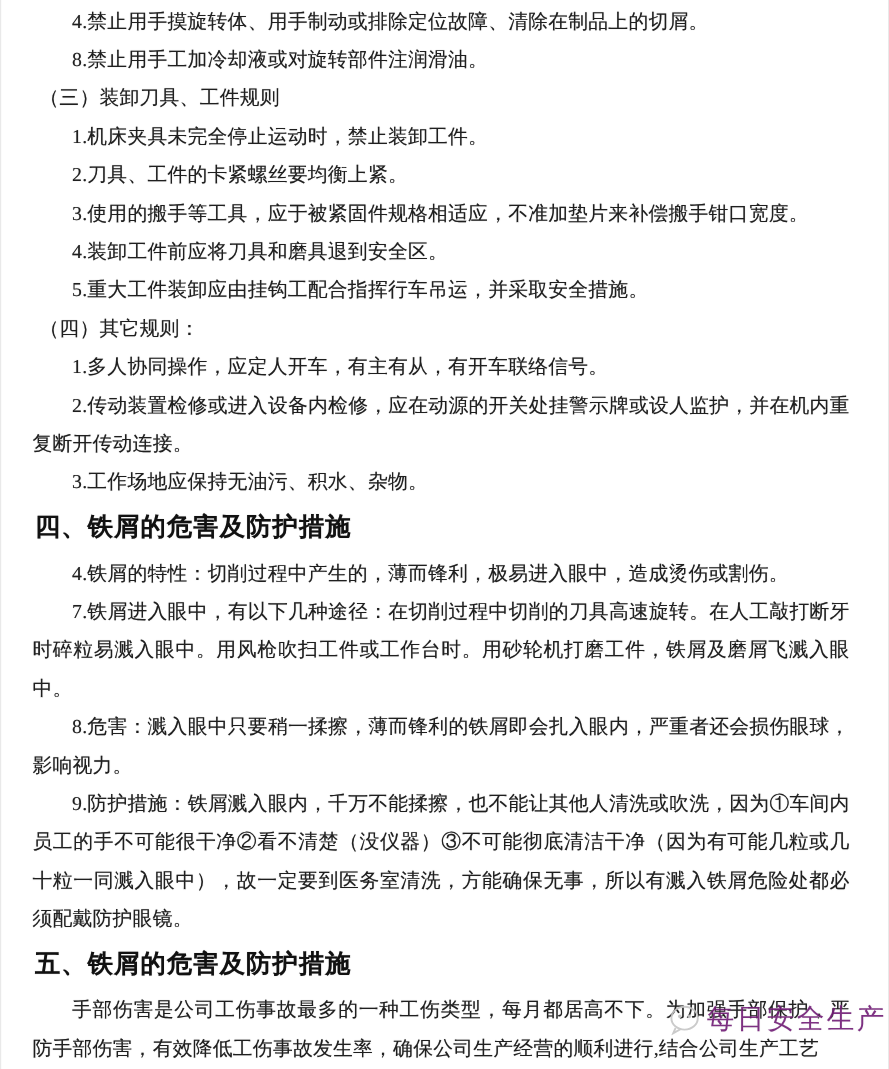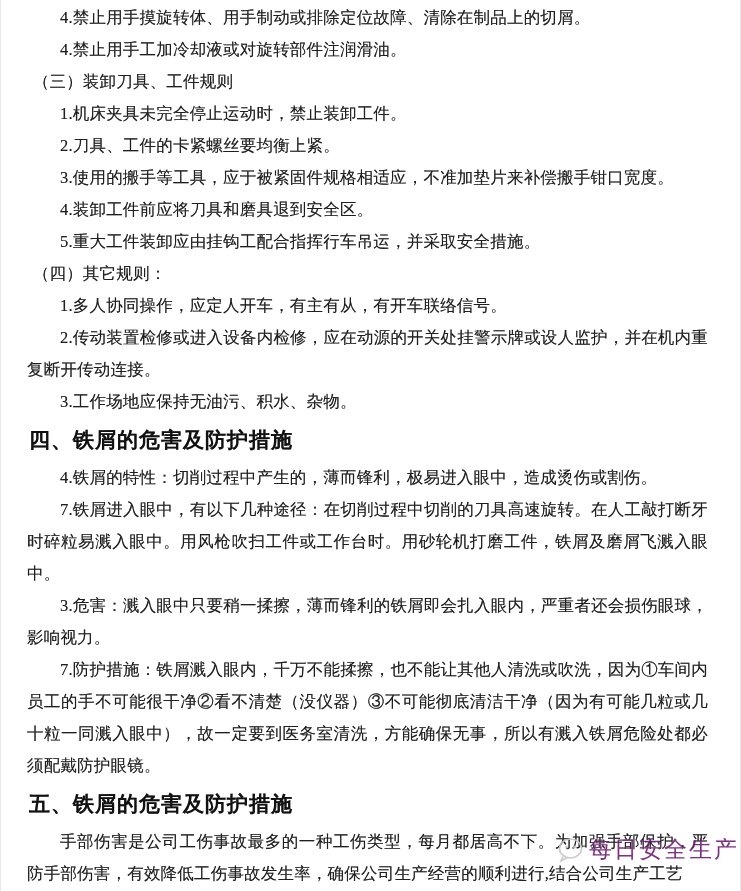--- a/index.html
+++ b/index.html
@@ -56,36 +56,36 @@
     white-space:nowrap;
     text-shadow:0 0 1px rgba(198,198,198,0.6);
   }
 </style>
 </head>
 <body>
 
 <div class="page">
   <div class="doc" id="doc">
       <p class="item">4.禁止用手摸旋转体、用手制动或排除定位故障、清除在制品上的切屑。</p>
-      <p class="item">4.禁止用手工加冷却液或对旋转部件注润滑油。</p>
+      <p class="item">8.禁止用手工加冷却液或对旋转部件注润滑油。</p>
       <p class="sub">（三）装卸刀具、工件规则</p>
       <p class="item">1.机床夹具未完全停止运动时，禁止装卸工件。</p>
       <p class="item">2.刀具、工件的卡紧螺丝要均衡上紧。</p>
       <p class="item">3.使用的搬手等工具，应于被紧固件规格相适应，不准加垫片来补偿搬手钳口宽度。</p>
       <p class="item">4.装卸工件前应将刀具和磨具退到安全区。</p>
       <p class="item">5.重大工件装卸应由挂钩工配合指挥行车吊运，并采取安全措施。</p>
       <p class="sub">（四）其它规则：</p>
       <p class="item">1.多人协同操作，应定人开车，有主有从，有开车联络信号。</p>
       <p class="item">2.传动装置检修或进入设备内检修，应在动源的开关处挂警示牌或设人监护，并在机内重复断开传动连接。</p>
       <p class="item">3.工作场地应保持无油污、积水、杂物。</p>
       <h2 class="sec-heading">四、铁屑的危害及防护措施</h2>
       <p class="item">4.铁屑的特性：切削过程中产生的，薄而锋利，极易进入眼中，造成烫伤或割伤。</p>
       <p class="item">7.铁屑进入眼中，有以下几种途径：在切削过程中切削的刀具高速旋转。在人工敲打断牙时碎粒易溅入眼中。用风枪吹扫工件或工作台时。用砂轮机打磨工件，铁屑及磨屑飞溅入眼中。</p>
-      <p class="item">3.危害：溅入眼中只要稍一揉擦，薄而锋利的铁屑即会扎入眼内，严重者还会损伤眼球，影响视力。</p>
-      <p class="item">7.防护措施：铁屑溅入眼内，千万不能揉擦，也不能让其他人清洗或吹洗，因为①车间内员工的手不可能很干净②看不清楚（没仪器）③不可能彻底清洁干净（因为有可能几粒或几十粒一同溅入眼中），故一定要到医务室清洗，方能确保无事，所以有溅入铁屑危险处都必须配戴防护眼镜。</p>
+      <p class="item">8.危害：溅入眼中只要稍一揉擦，薄而锋利的铁屑即会扎入眼内，严重者还会损伤眼球，影响视力。</p>
+      <p class="item">9.防护措施：铁屑溅入眼内，千万不能揉擦，也不能让其他人清洗或吹洗，因为①车间内员工的手不可能很干净②看不清楚（没仪器）③不可能彻底清洁干净（因为有可能几粒或几十粒一同溅入眼中），故一定要到医务室清洗，方能确保无事，所以有溅入铁屑危险处都必须配戴防护眼镜。</p>
       <h2 class="sec-heading">五、铁屑的危害及防护措施</h2>
       <p class="item">手部伤害是公司工伤事故最多的一种工伤类型，每月都居高不下。为加强手部保护，严防手部伤害，有效降低工伤事故发生率，确保公司生产经营的顺利进行,结合公司生产工艺</p>
     </div>
 
   <div class="watermark">
     <svg width="27" height="27" viewBox="0 0 27 27" aria-hidden="true">
       <g fill="none" stroke="#c6c6c6" stroke-width="1.6">
         <ellipse cx="13.5" cy="12.5" rx="11" ry="9.5"></ellipse>
         <path d="M6 20.5 L4 25 L10.5 21.5" fill="none"></path>
       </g>

